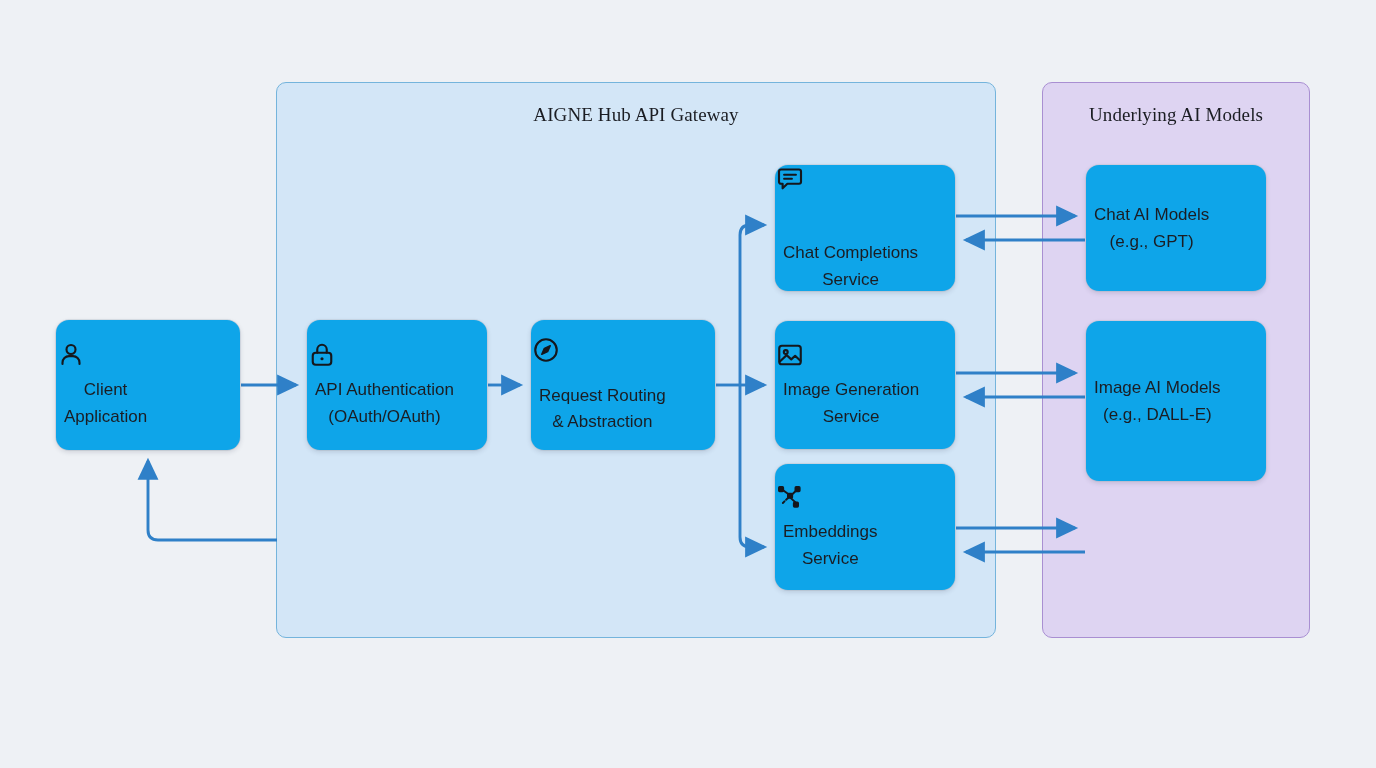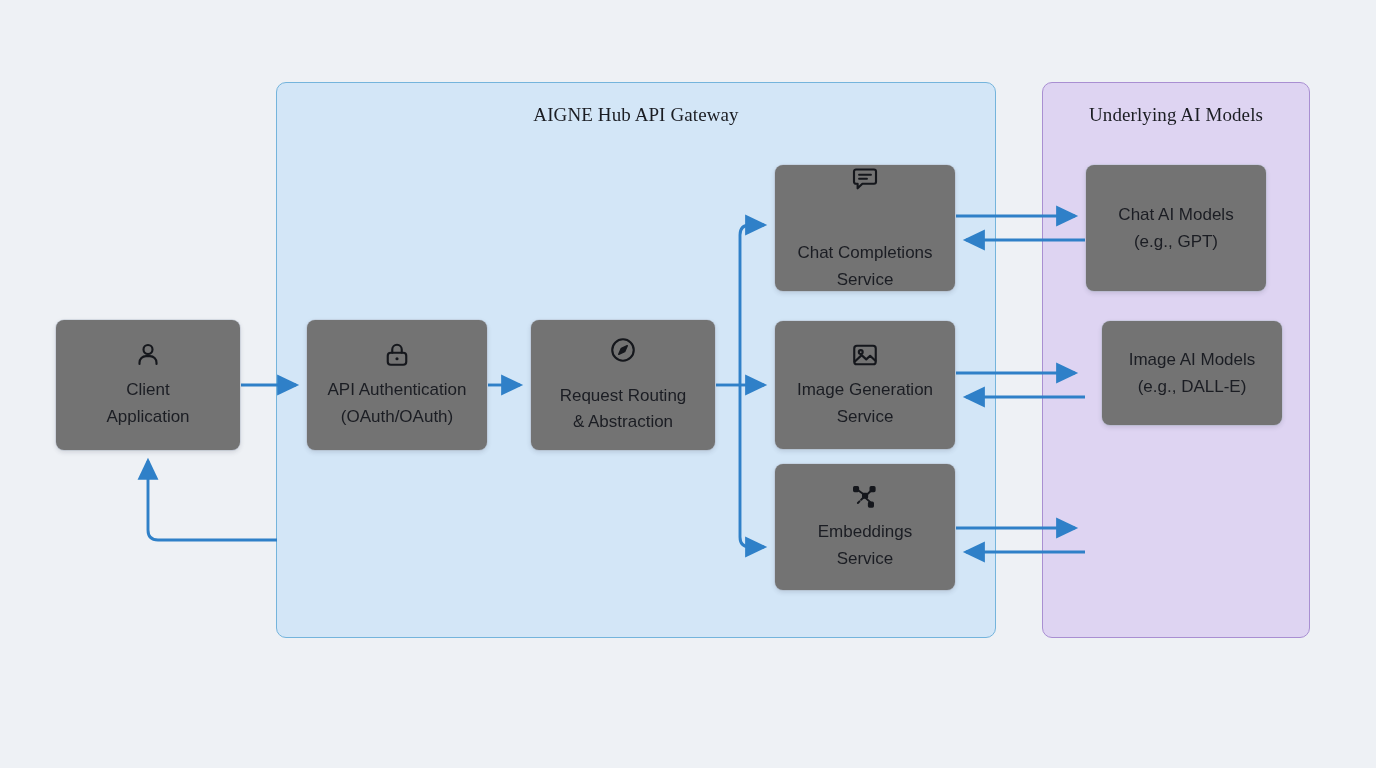--- a/index.html
+++ b/index.html
@@ -51,27 +51,27 @@
     width: 268px;
     height: 556px;
     background: #ded4f2;
     border: 1.6px solid #a98fd2;
   }
   #panel-models .panel-title { top: 21px; }
 
   
   .node {
     position: absolute;
-    background: #737373;
-    border-radius: 8px;
+    background: #0ea5e9;
+    border-radius: 13px;
     box-shadow: 0 2px 5px rgba(35,45,70,.16), 0 0 0 0.7px rgba(190,198,212,.55);
     box-sizing: border-box;
     display: flex;
     flex-direction: column;
-    align-items: center;
+    align-items: flex-start;
     justify-content: center;
   }
   .node .label {
     font-size: 17px;
     line-height: 1.55;
     color: #1b1d23;
     text-align: center;
     white-space: pre-line;
     padding: 0 8px;
   }
@@ -83,21 +83,21 @@
   .node.no-icon .label { line-height: 1.6; }
 
   
   #node-client        { left:56px;   top:320px; width:184px; height:130px; }
   #node-auth          { left:307px;  top:320px; width:180px; height:130px; }
   #node-routing       { left:531px;  top:320px; width:184px; height:130px;gap:11px; }
   #node-chat-svc      { left:775px;  top:165px; width:180px; height:126px;gap:40px; }
   #node-image-svc     { left:775px;  top:321px; width:180px; height:128px; }
   #node-embed-svc     { left:775px;  top:464px; width:180px; height:126px; }
   #node-chat-model    { left:1086px; top:165px; width:180px; height:126px; }
-  #node-image-model   { left:1086px; top:321px; width:180px; height:104px;margin-left:16px; }
+  #node-image-model   { left:1086px; top:321px; width:180px; height:160px; }
   #node-embed-model   { left:1086px; top:477px; width:180px; height:126px; }
 
   
   #edges {
     position: absolute;
     left: 0; top: 0;
     width: 1376px;
     height: 768px;
     pointer-events: none;
   }

